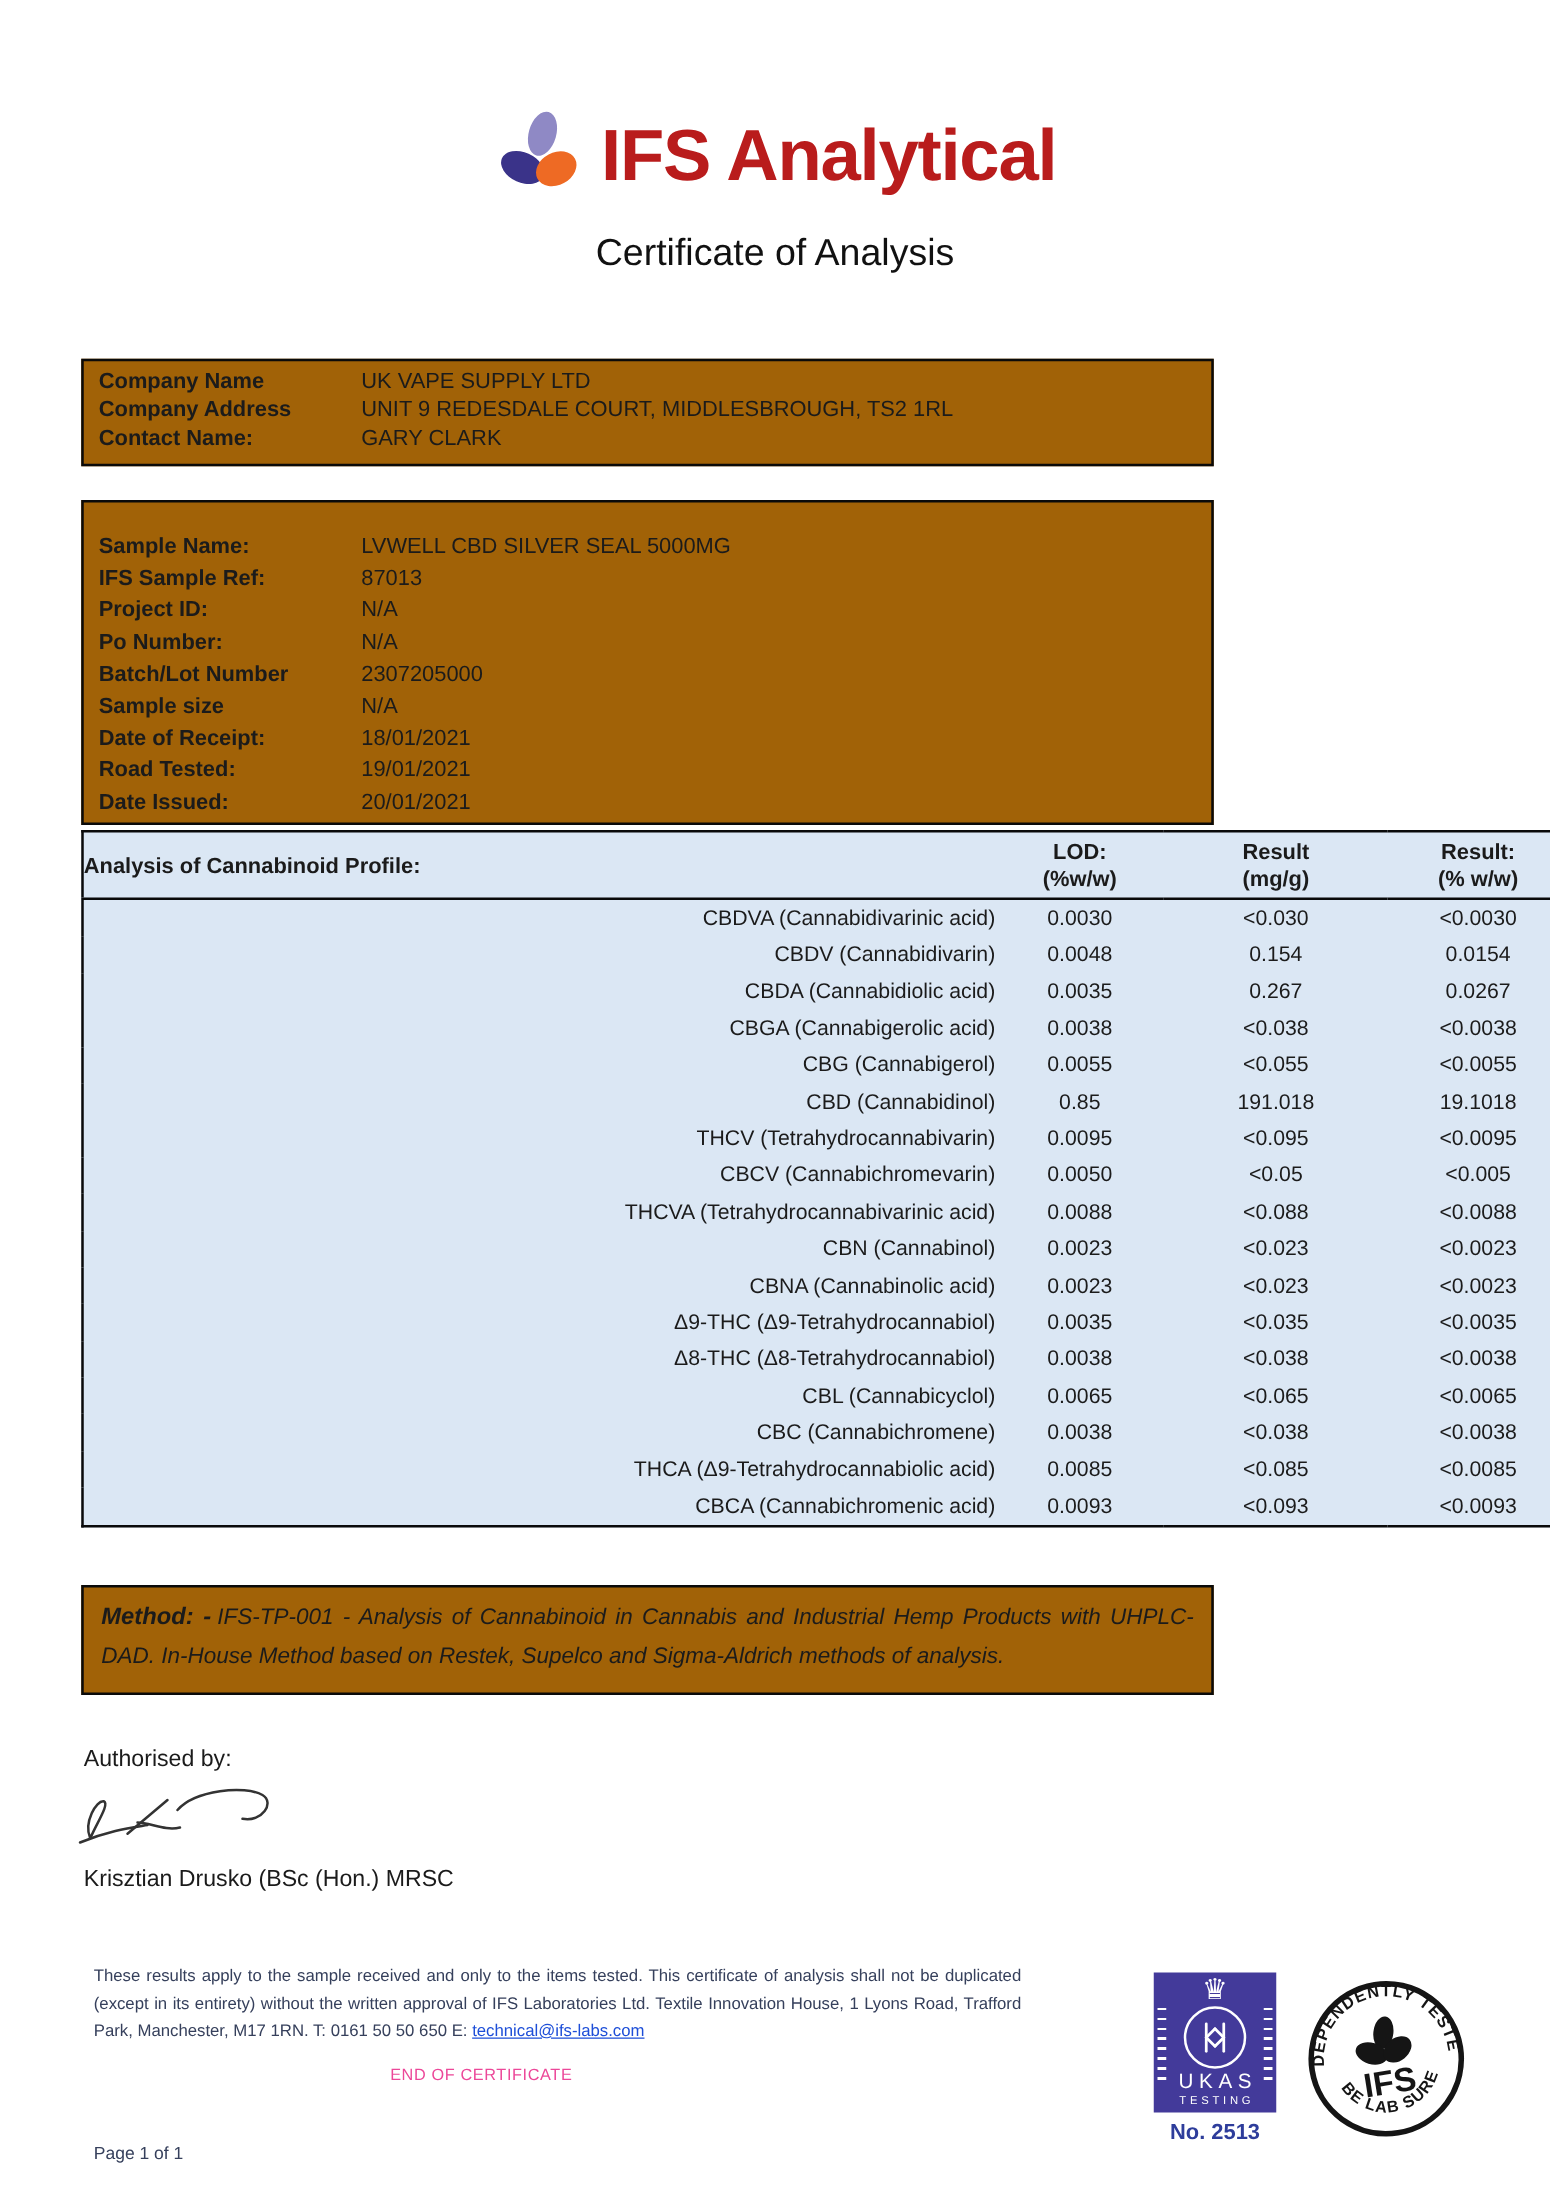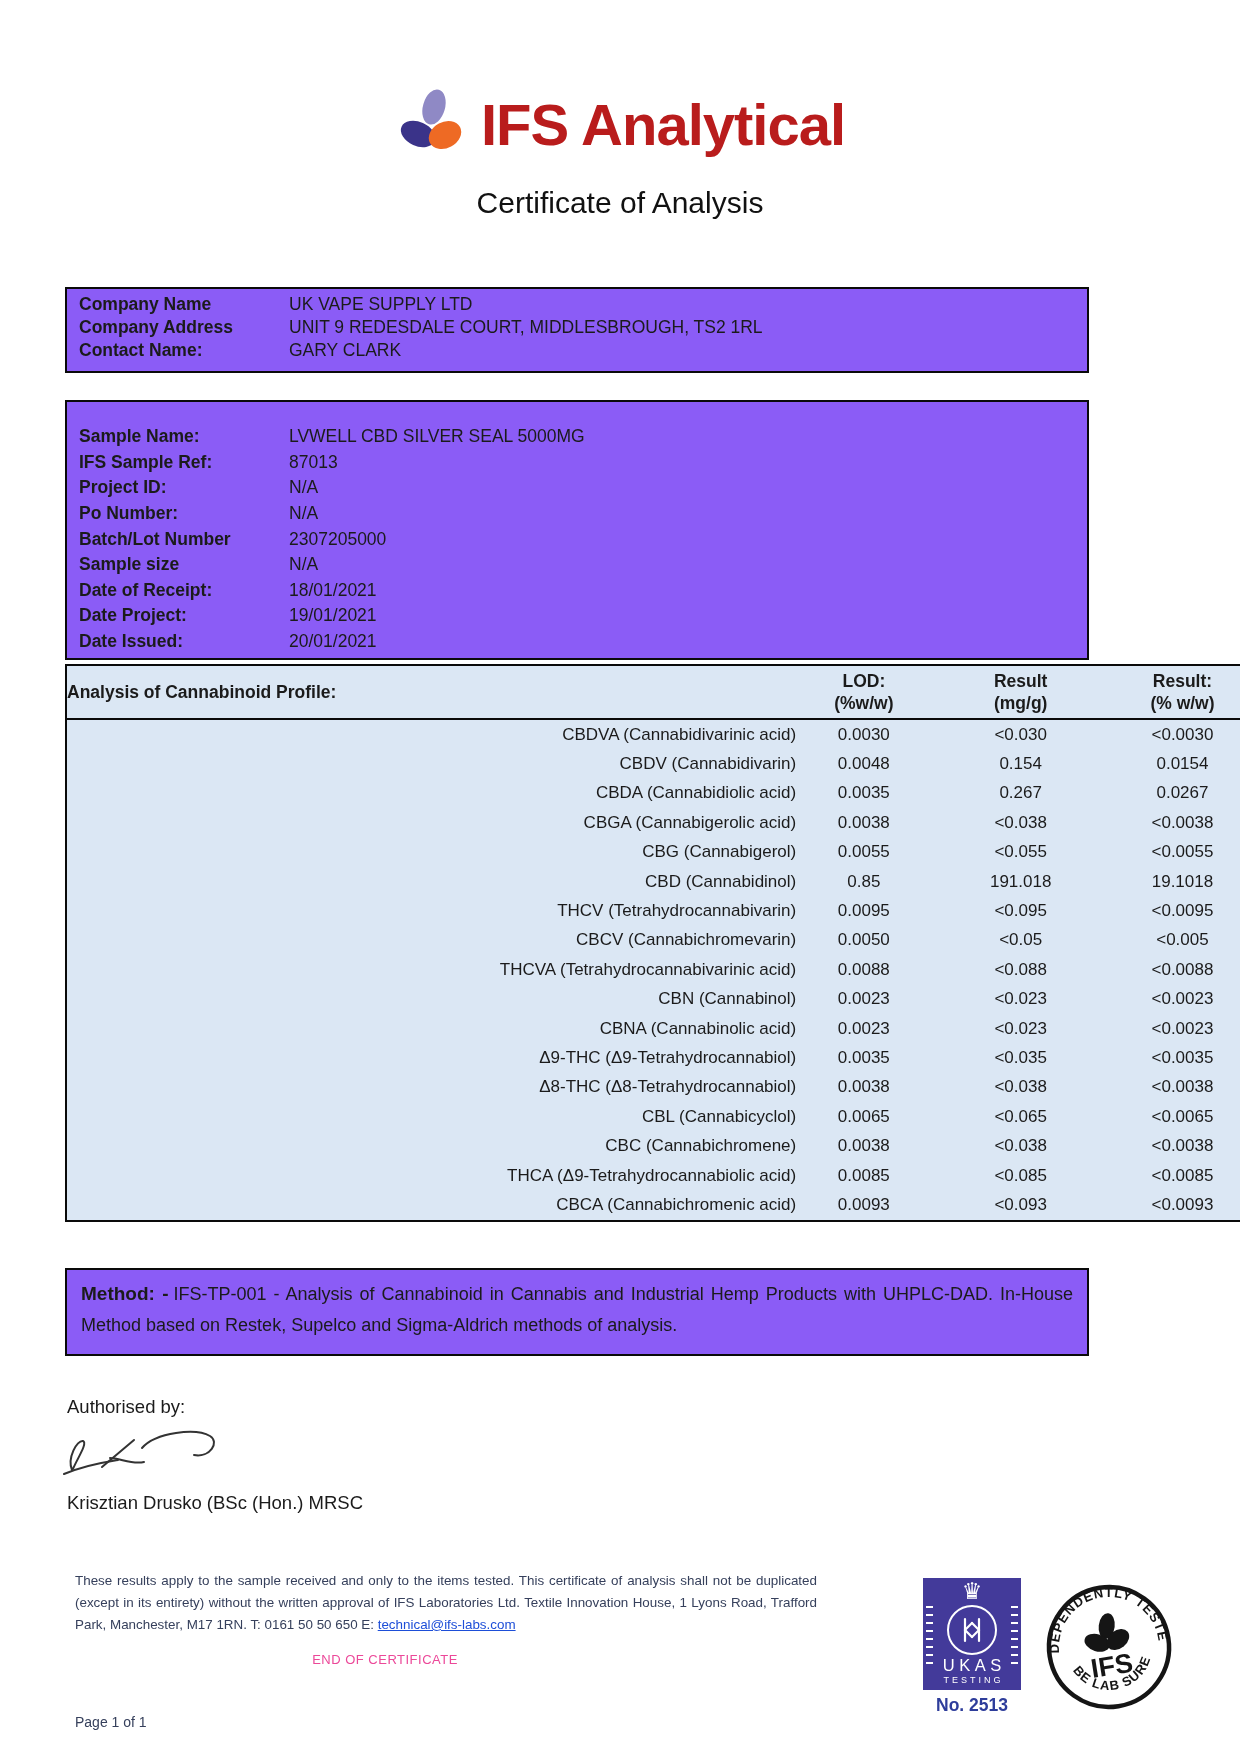--- a/index.html
+++ b/index.html
@@ -5,41 +5,41 @@
   html,body{margin:0;padding:0;background:#fff;}
   .page{position:relative;width:1240px;height:1754px;background:#ffffff;overflow:hidden;
         font-family:"Liberation Sans", sans-serif;color:#1b1b1b;}
 
   
   .logo-row{position:absolute;top:86px;left:0;width:100%;display:flex;justify-content:center;align-items:center;gap:14px;}
   .logo-text{font-size:58px;font-weight:bold;color:#b91c1c;letter-spacing:-1px;}
   .doc-title{position:absolute;top:186px;left:0;width:100%;text-align:center;font-size:30px;color:#111;}
 
   
-  .info-box{position:absolute;left:65px;width:1024px;background:#8b5cf6;border:2px solid #0a0a0a;box-sizing:border-box;padding:4px 12px;}
+  .info-box{position:absolute;left:65px;width:906px;background:#a16207;border:2px solid #0a0a0a;box-sizing:border-box;padding:4px 12px;}
   .info-box table{border-collapse:collapse;width:100%;}
   .info-box td{font-size:17.5px;padding:1px 0;vertical-align:top;}
   .info-box td.lbl{font-weight:bold;width:210px;}
   #company-box{top:287px;min-height:86px;}
   #sample-box{top:400px;min-height:253px;padding-top:22px;}
   #sample-box td{padding:2.3px 0;}
 
   
   .analysis-wrap{position:absolute;left:65px;top:664px;width:1192px;}
   table.analysis{border-collapse:collapse;width:100%;background:#dbe7f4;border:2px solid #0a0a0a;}
   table.analysis th{font-size:17.5px;font-weight:bold;padding:4px 0;border-bottom:2.5px solid #0a0a0a;}
   th.a-title{text-align:left;padding-left:12px;font-size:19px;}
   table.analysis td{font-size:17px;padding:0;height:29.4px;}
   td.cname{text-align:right;padding-left:12px;}
   td.num{text-align:center;}
   col.c-name{width:675px;} col.c-lod{width:125px;} col.c-mg{width:165px;} col.c-pct{width:135px;}
   .hdr2{display:block;line-height:22px;}
 
   
-  #method-box{top:1268px;min-height:88px;padding:8px 14px;}
+  #method-box{top:1268px;min-height:88px;padding:8px 14px;font-style:italic;}
   #method-box p{margin:0;font-size:18px;line-height:31px;text-align:justify;}
   .method-label{font-weight:bold;margin-right:5px;font-size:19px;}
 
   
   .auth-heading{position:absolute;left:67px;top:1396px;font-size:18.5px;}
   .signature{position:absolute;left:58px;top:1418px;}
   .auth-name{position:absolute;left:67px;top:1492px;font-size:18.5px;}
 
   
   .footer-text{position:absolute;left:75px;top:1570px;width:742px;font-size:13.4px;line-height:22px;
@@ -125,21 +125,21 @@
           </tr>
           <tr>
             <td class="lbl">Sample size</td>
             <td>N/A</td>
           </tr>
           <tr>
             <td class="lbl">Date of Receipt:</td>
             <td>18/01/2021</td>
           </tr>
           <tr>
-            <td class="lbl">Date Project:</td>
+            <td class="lbl">Road Tested:</td>
             <td>19/01/2021</td>
           </tr>
           <tr>
             <td class="lbl">Date Issued:</td>
             <td>20/01/2021</td>
           </tr>
         </tbody>
       </table>
   </div>
 

